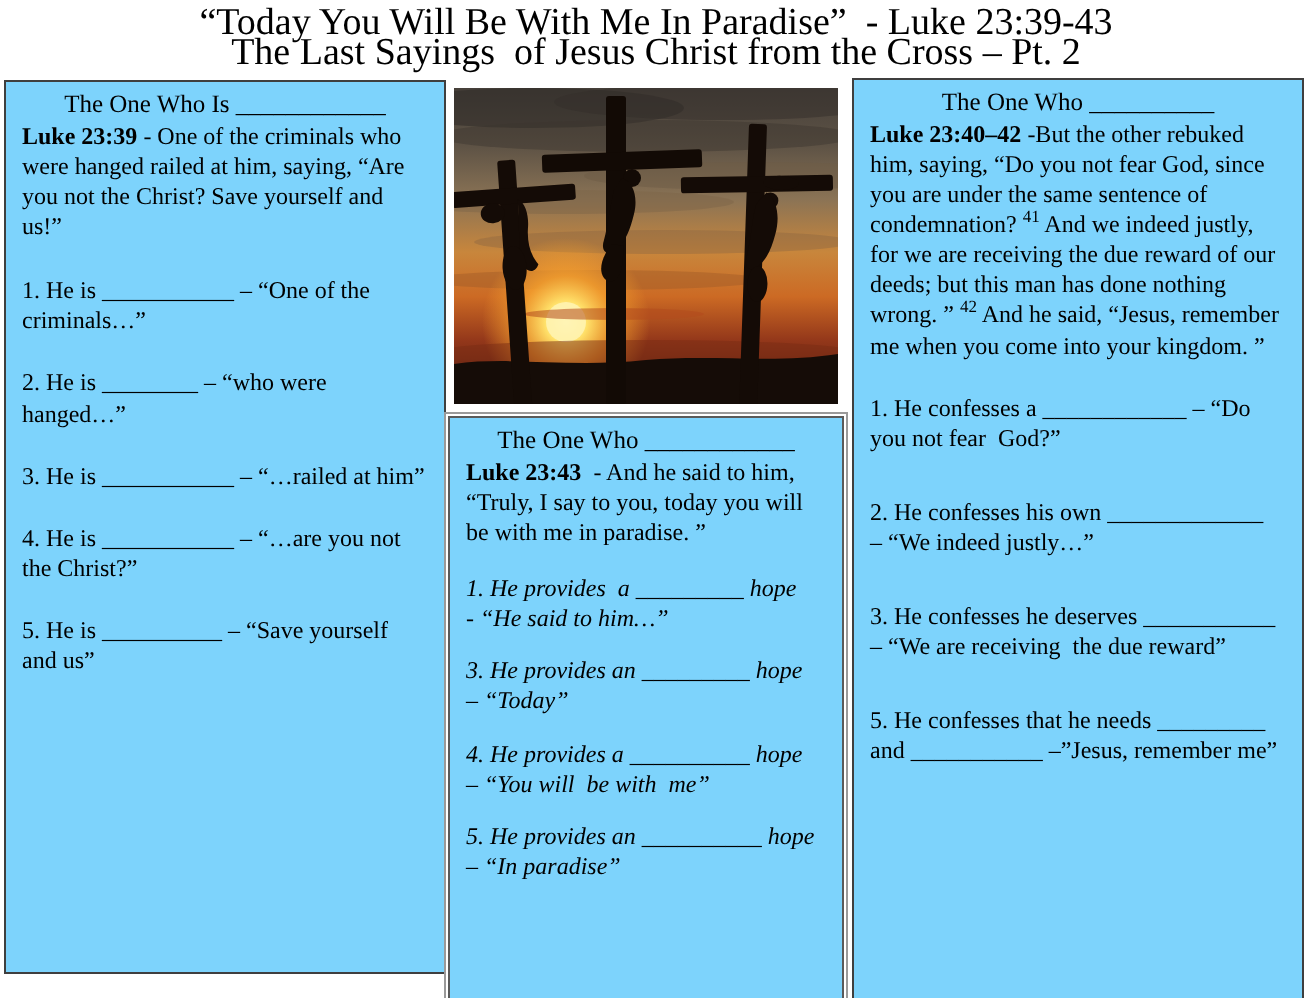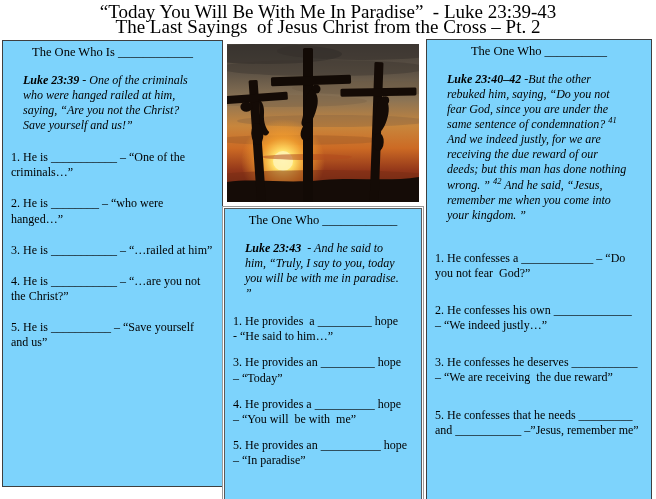--- a/index.html
+++ b/index.html
@@ -30,28 +30,28 @@
   .panel-left  { left: 2px;   top: 40px;  width: 221px; height: 447px; }
   .panel-center{ left: 224px; top: 208px; width: 198px; height: 366px;
                  border: 1px solid #5a5a5a; outline: 1px solid #9a9a9a; outline-offset: 1px; }
   .panel-right { left: 426px; top: 39px;  width: 226px; height: 482px; }
 
   .panel-title {
     font-size: 12.5px; font-weight: normal;
     text-align: center; margin: 1px 0 0 0;
     white-space: pre-wrap;
   }
-  .scripture { margin: 12px; font-style: italic; white-space: pre-wrap; }
+  .scripture { margin: 0; white-space: pre-wrap; }
   .scripture b { font-weight: bold; }
   .scripture sup { font-size: 8.5px; line-height: 0; }
 
   .items { display: flex; flex-direction: column; }
   .panel-left  .items { margin-top: 17px; gap: 16px; }
-  .panel-center .items { margin-top: 13px; gap: 11px; }
-  .panel-right .items { margin-top: 28px; gap: 22px; }
+  .panel-center .items { margin-top: 13px; gap: 11px; font-style: italic; }
+  .panel-right .items { margin-top: 16px; gap: 22px; }
   .item { white-space: pre-wrap; }
 
   .photo {
     position: absolute; left: 227px; top: 44px;
     width: 192px; height: 158px;
   }
   .photo svg { display: block; }
 </style>
 </head>
 <body>

